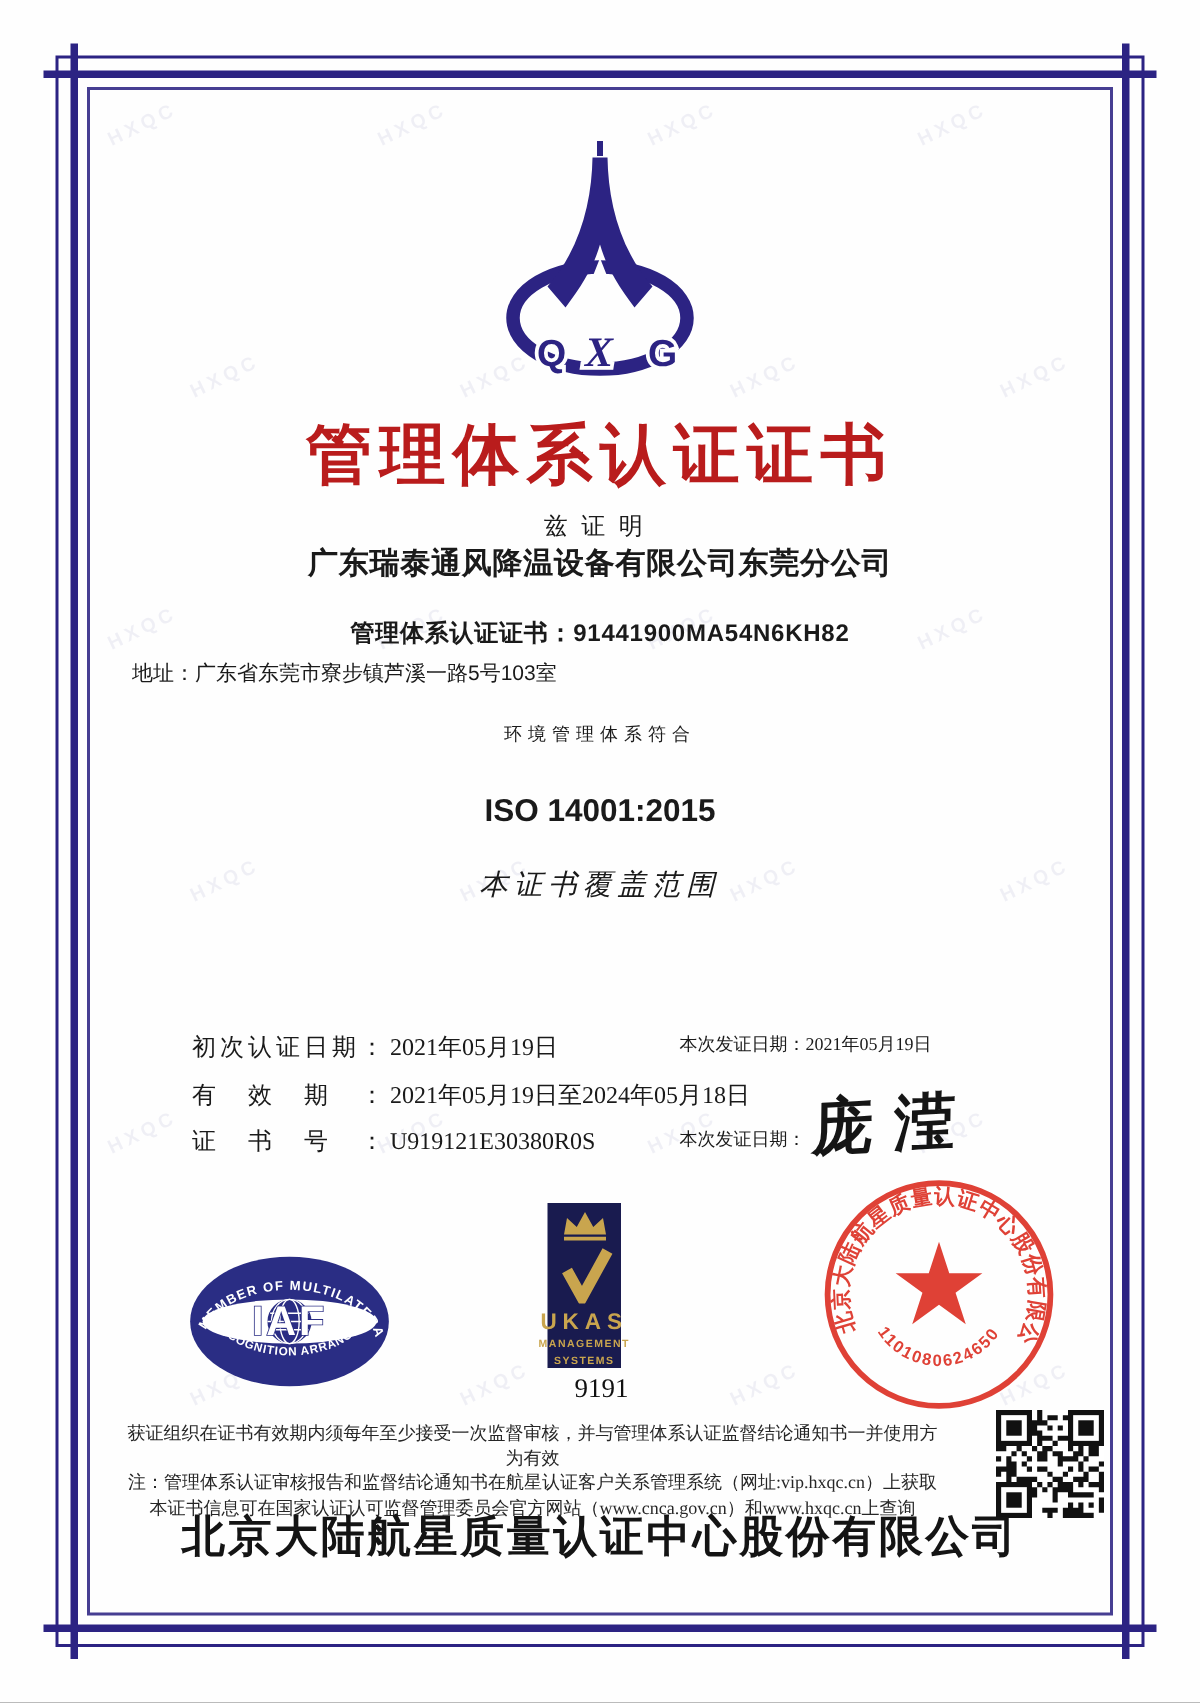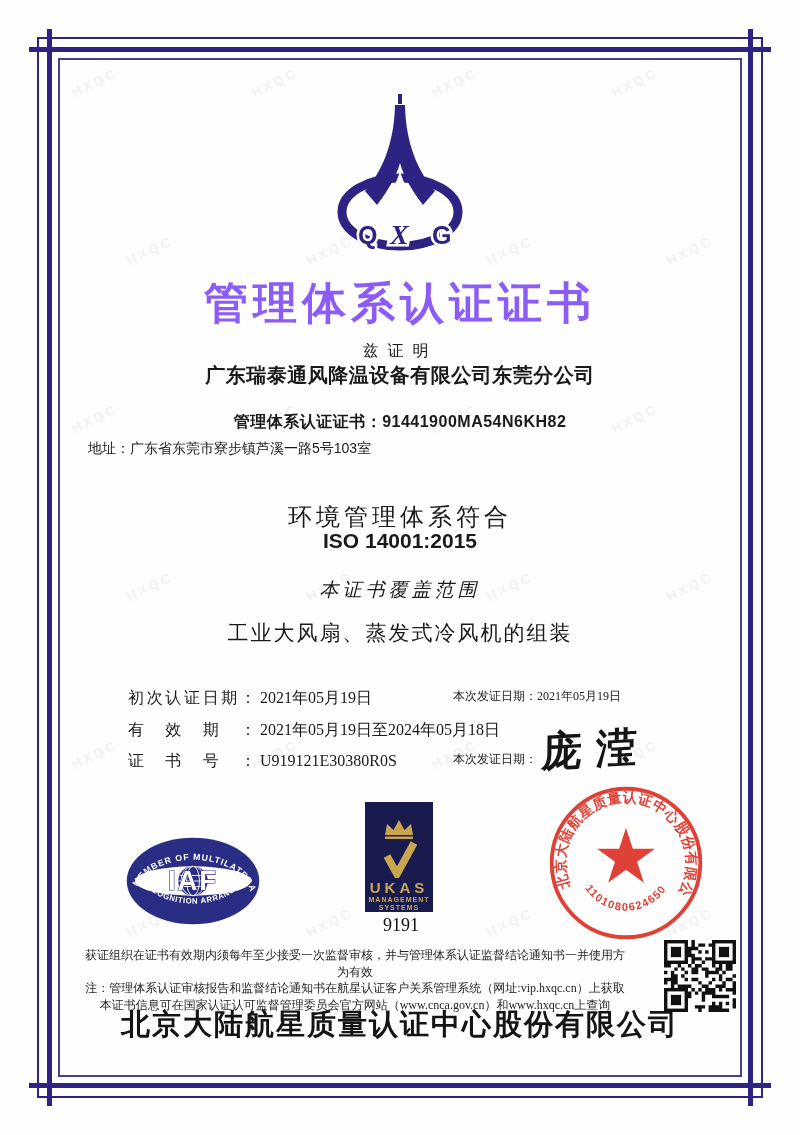--- a/index.html
+++ b/index.html
@@ -13,39 +13,39 @@
   .frame{position:absolute;inset:0;z-index:1;pointer-events:none;}
   .f-thin{position:absolute;inset:37px;border:2px solid #2c2383;}
   .f-inner{position:absolute;inset:58px;border:2px solid rgba(44,35,131,.88);}
   .f-thick-top{position:absolute;left:29px;right:29px;top:47px;height:5px;background:#2c2383;}
   .f-thick-bottom{position:absolute;left:29px;right:29px;bottom:47px;height:5px;background:#2c2383;}
   .f-thick-left{position:absolute;top:29px;bottom:29px;left:47px;width:5px;background:#2c2383;}
   .f-thick-right{position:absolute;top:29px;bottom:29px;right:47px;width:5px;background:#2c2383;}
   
   .content{position:absolute;inset:0;z-index:2;}
   .cline{position:absolute;left:62px;right:62px;text-align:center;}
-  .title{top:274px;font-size:44px;font-weight:900;letter-spacing:5px;color:#8b5cf6;}
+  .title{top:274px;font-size:44px;font-weight:900;letter-spacing:5px;color:#b91c1c;}
   .certify{top:341px;font-size:16px;font-family:"Liberation Serif",serif;letter-spacing:9px;}
   .company{top:362px;font-size:20px;font-weight:800;letter-spacing:.5px;}
   .credit{top:412px;font-size:16px;font-weight:700;letter-spacing:.5px;}
   .address{position:absolute;left:88px;top:440px;font-size:14px;font-weight:400;}
-  .system{top:481px;font-size:24px;font-family:Liberation Mono, monospace;letter-spacing:4px;margin-top:20px;}
+  .system{top:481px;font-size:12px;font-family:Liberation Mono, monospace;letter-spacing:4px;}
   .standard{top:529px;font-size:21px;font-weight:800;}
   .scopehead{top:577px;font-size:19px;font-family:"Liberation Serif",serif;letter-spacing:4px;font-style:italic;}
   .scope{top:619px;font-size:21px;font-family:"Liberation Serif",serif;letter-spacing:2px;}
   .frow{position:absolute;left:88px;font-size:16px;font-family:"Liberation Serif",serif;white-space:nowrap;}
   .flabel{display:inline-block;width:128px;text-align-last:justify;margin-left:40px;}
   .rrow{position:absolute;left:453px;font-size:12px;font-family:"Liberation Serif",serif;white-space:nowrap;}
   .sig{position:absolute;left:541px;top:722px;font-size:41px;font-weight:800;letter-spacing:14px;
        font-family:"Liberation Serif",serif;transform:rotate(-3deg) skewX(-4deg);color:#151515;}
   
   #iaf{position:absolute;left:124px;top:832px;}
   #ukas{position:absolute;left:365px;top:802px;width:72px;text-align:center;}
-  .ukas-box{width:68px;height:110px;background:#191b4f;display:flex;flex-direction:column;
-            align-items:center;justify-content:flex-start;padding-top:16px;box-sizing:border-box;}
+  .ukas-box{width:49px;height:110px;background:#191b4f;display:flex;flex-direction:column;
+            align-items:center;justify-content:space-between;padding-top:4px;box-sizing:border-box;}
   .ukas-name{color:#c9a54e;font-size:15px;letter-spacing:4px;font-weight:700;margin-top:1px;}
   .ukas-sub{color:#c9a54e;font-size:7px;letter-spacing:1px;line-height:8px;font-weight:700;}
   .ukas-num{font-size:18px;font-family:"Liberation Serif",serif;margin-top:3px;color:#111;}
   #seal{position:absolute;left:544px;top:781px;opacity:.93;}
   #qr{position:absolute;left:664px;top:940px;}
   .notes{position:absolute;left:85px;top:947px;width:540px;text-align:center;font-size:12px;
          line-height:16.5px;font-family:"Liberation Serif",serif;color:#262626;}
   .issuer{top:1005px;font-size:29px;font-weight:800;letter-spacing:2px;color:#141414;}
   .logo-wrap{position:absolute;left:332px;top:92px;}
 </style>
@@ -112,21 +112,20 @@
       <span>管理体系认证证书：</span><span>91441900MA54N6KH82</span>
     </div>
 
     <div class="address">
       <span>地址：</span><span>广东省东莞市寮步镇芦溪一路5号103室</span>
     </div>
 
     <div class="cline system">环境管理体系符合</div>
     <div class="cline standard">ISO 14001:2015</div>
     <div class="cline scopehead">本证书覆盖范围</div>
-    <div class="cline scope">工业大风扇、蒸发式冷风机的组装</div>
 
     <div class="frow" style="top:688px">
       <span class="flabel">初次认证日期：</span>
       <span>2021年05月19日</span>
     </div>
     <div class="rrow" style="top:688px">
       <span>本次发证日期：</span><span>2021年05月19日</span>
     </div>
     <div class="frow" style="top:720px">
       <span class="flabel">有效期：</span>

